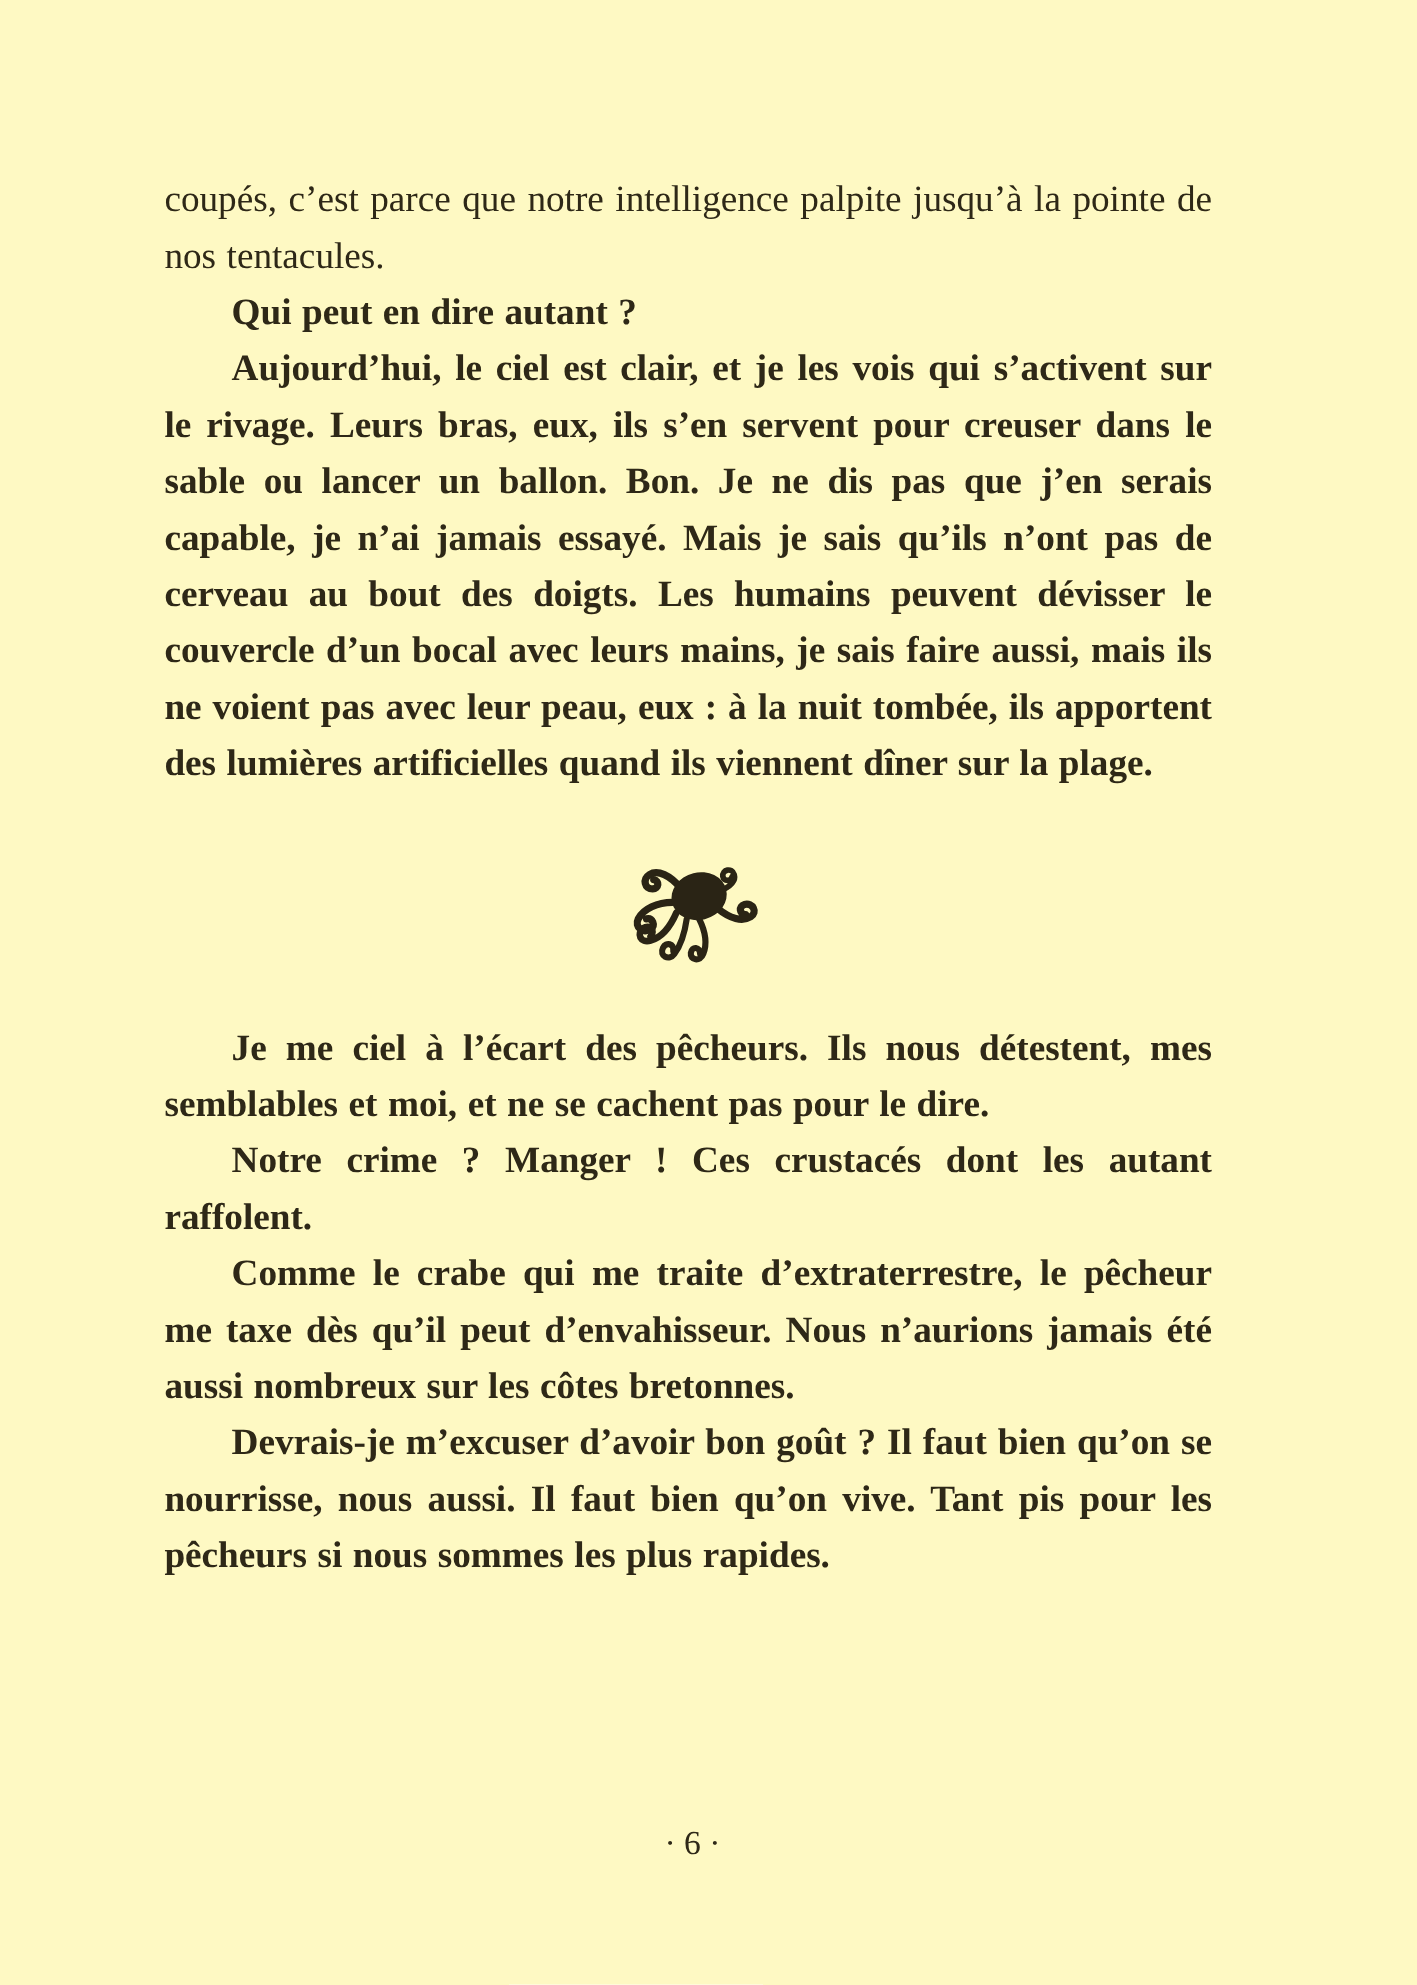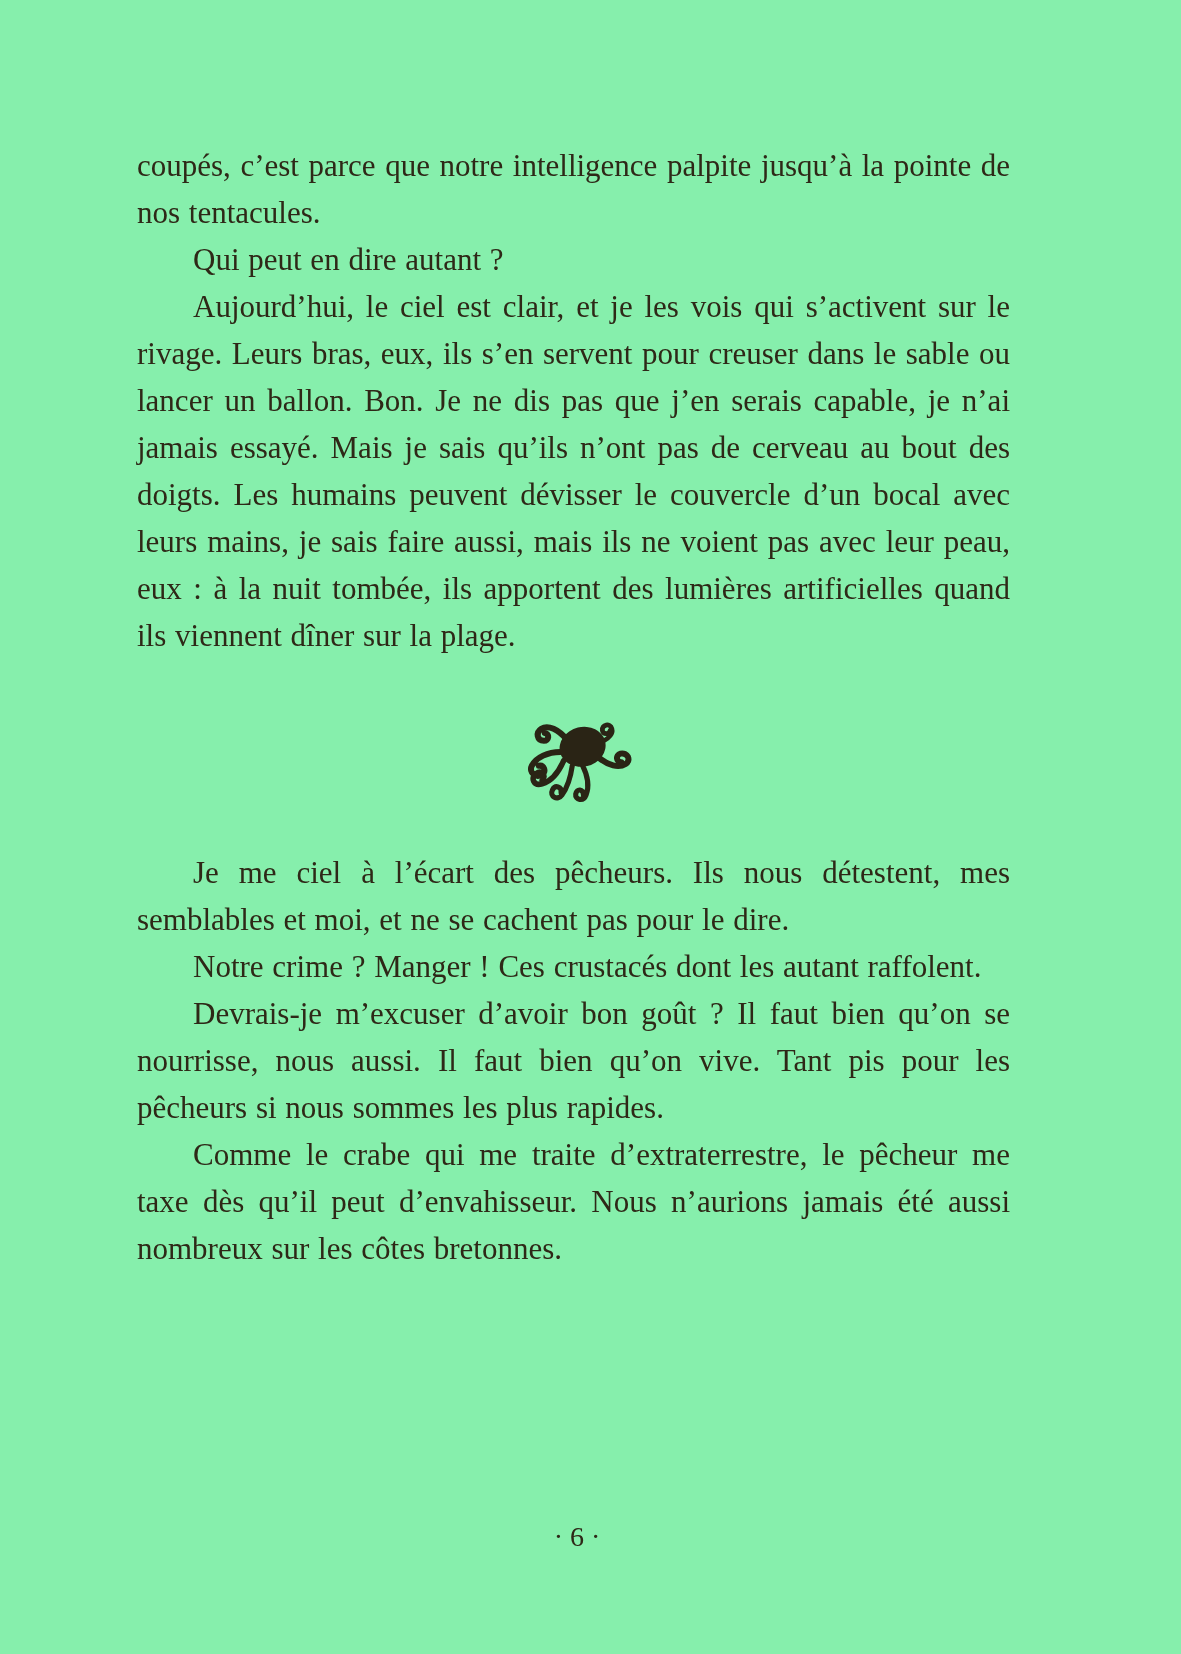--- a/index.html
+++ b/index.html
@@ -4,41 +4,42 @@
 <style>
   html, body {
     margin: 0;
     padding: 0;
     background: #ffffff;
   }
   .book-page {
     position: relative;
     width: 1181px;
     height: 1654px;
-    background: #86efac;
+    background: #fef9c3;
     overflow: hidden;
     font-family: "Liberation Serif", "DejaVu Serif", serif;
     color: #2e2817;
   }
   .text-column {
     position: absolute;
     left: 137px;
     top: 142px;
     width: 873px;
   }
   .para {
     margin: 0;
     font-size: 31px;
     line-height: 47px;
     text-align: justify;
     text-justify: inter-word;
     word-spacing: 1px;
   }
   .para.indent {
     text-indent: 56px;
+    font-weight: bold;
   }
   .ornament {
     height: 86px;
     margin: 62px 0 42px 0;
     text-align: center;
   }
   .ornament svg {
     height: 86px;
     width: 122px;
     display: inline-block;
@@ -83,19 +84,19 @@
 
           <path d="M98 26 C108 22 116 16 114 9 c-2 -7 -12 -5 -11 2 c1 5 8 5 9 0" stroke-width="5.5"></path>
         </g>
 
         <ellipse cx="80" cy="30" rx="27" ry="23" fill="#2a2415" transform="rotate(-14 80 30)"></ellipse>
       </svg>
     </div>
 
     <p class="para indent">Je me ciel à l’écart des pêcheurs. Ils nous détestent, mes semblables et moi, et ne se cachent pas pour le dire.</p>
     <p class="para indent">Notre crime ? Manger ! Ces crustacés dont les autant raffolent.</p>
+    <p class="para indent">Comme le crabe qui me traite d’extraterrestre, le pêcheur me taxe dès qu’il peut d’envahisseur. Nous n’aurions jamais été aussi nombreux sur les côtes bretonnes.</p>
     <p class="para indent">Devrais-je m’excuser d’avoir bon goût ? Il faut bien qu’on se nourrisse, nous aussi. Il faut bien qu’on vive. Tant pis pour les pêcheurs si nous sommes les plus rapides.</p>
-    <p class="para indent">Comme le crabe qui me traite d’extraterrestre, le pêcheur me taxe dès qu’il peut d’envahisseur. Nous n’aurions jamais été aussi nombreux sur les côtes bretonnes.</p>
 
   </div>
 
   <div class="page-number">·6·</div>
 </div>
 
 </body></html>

